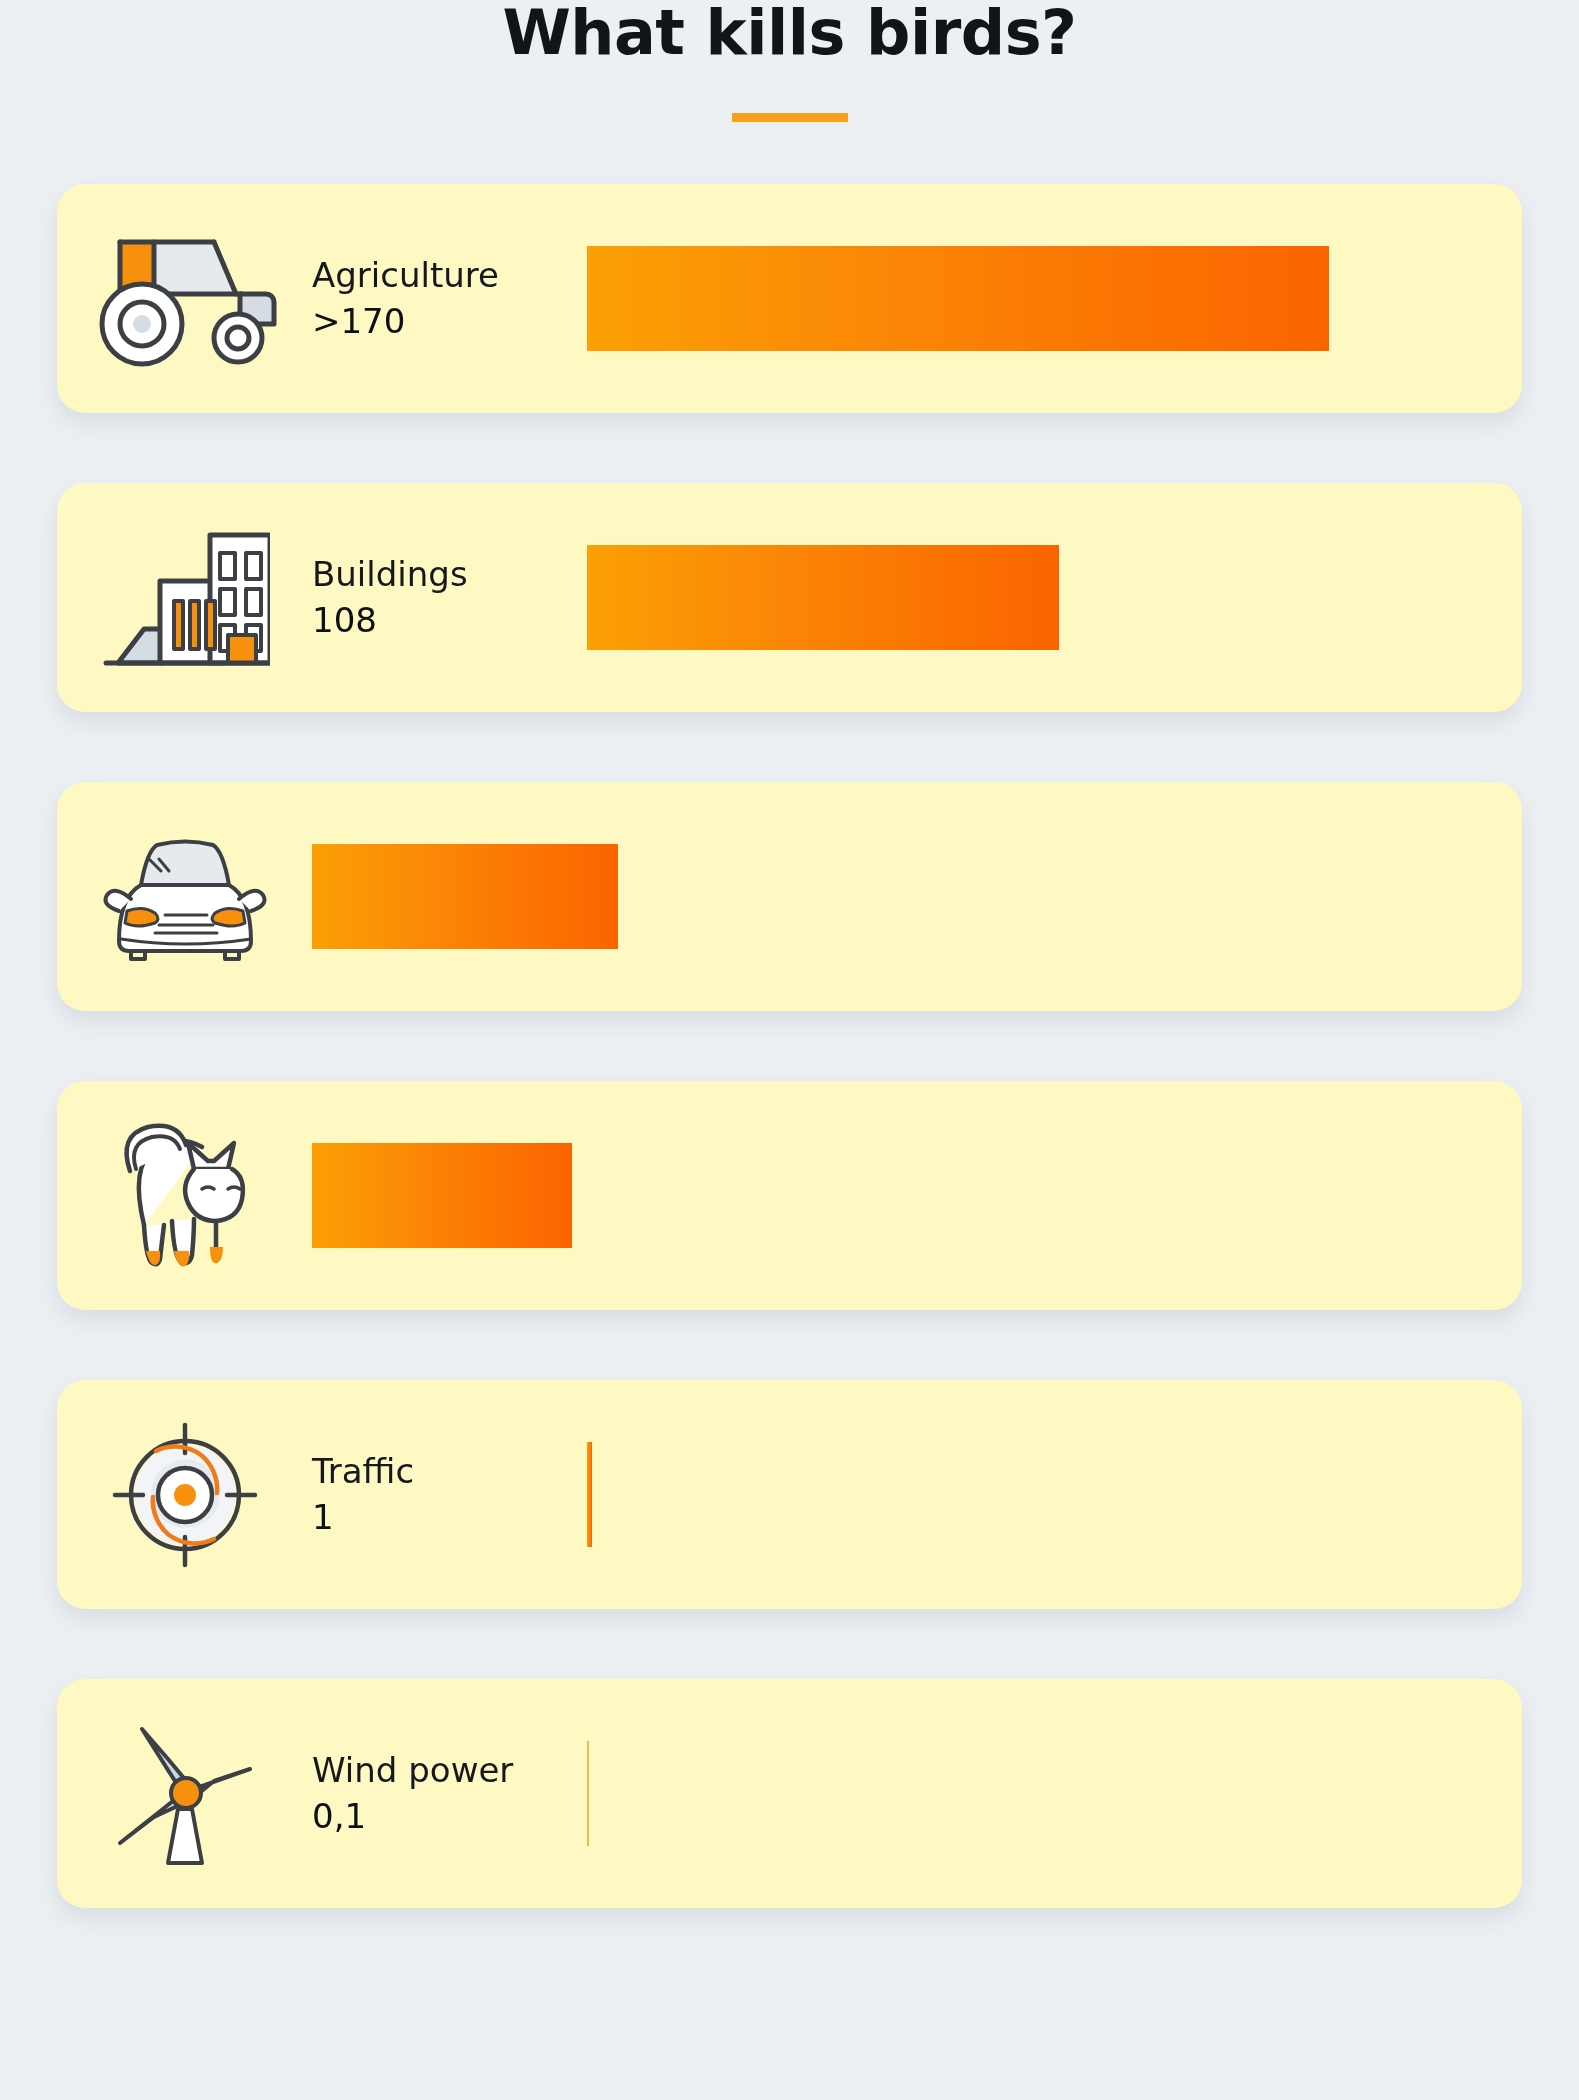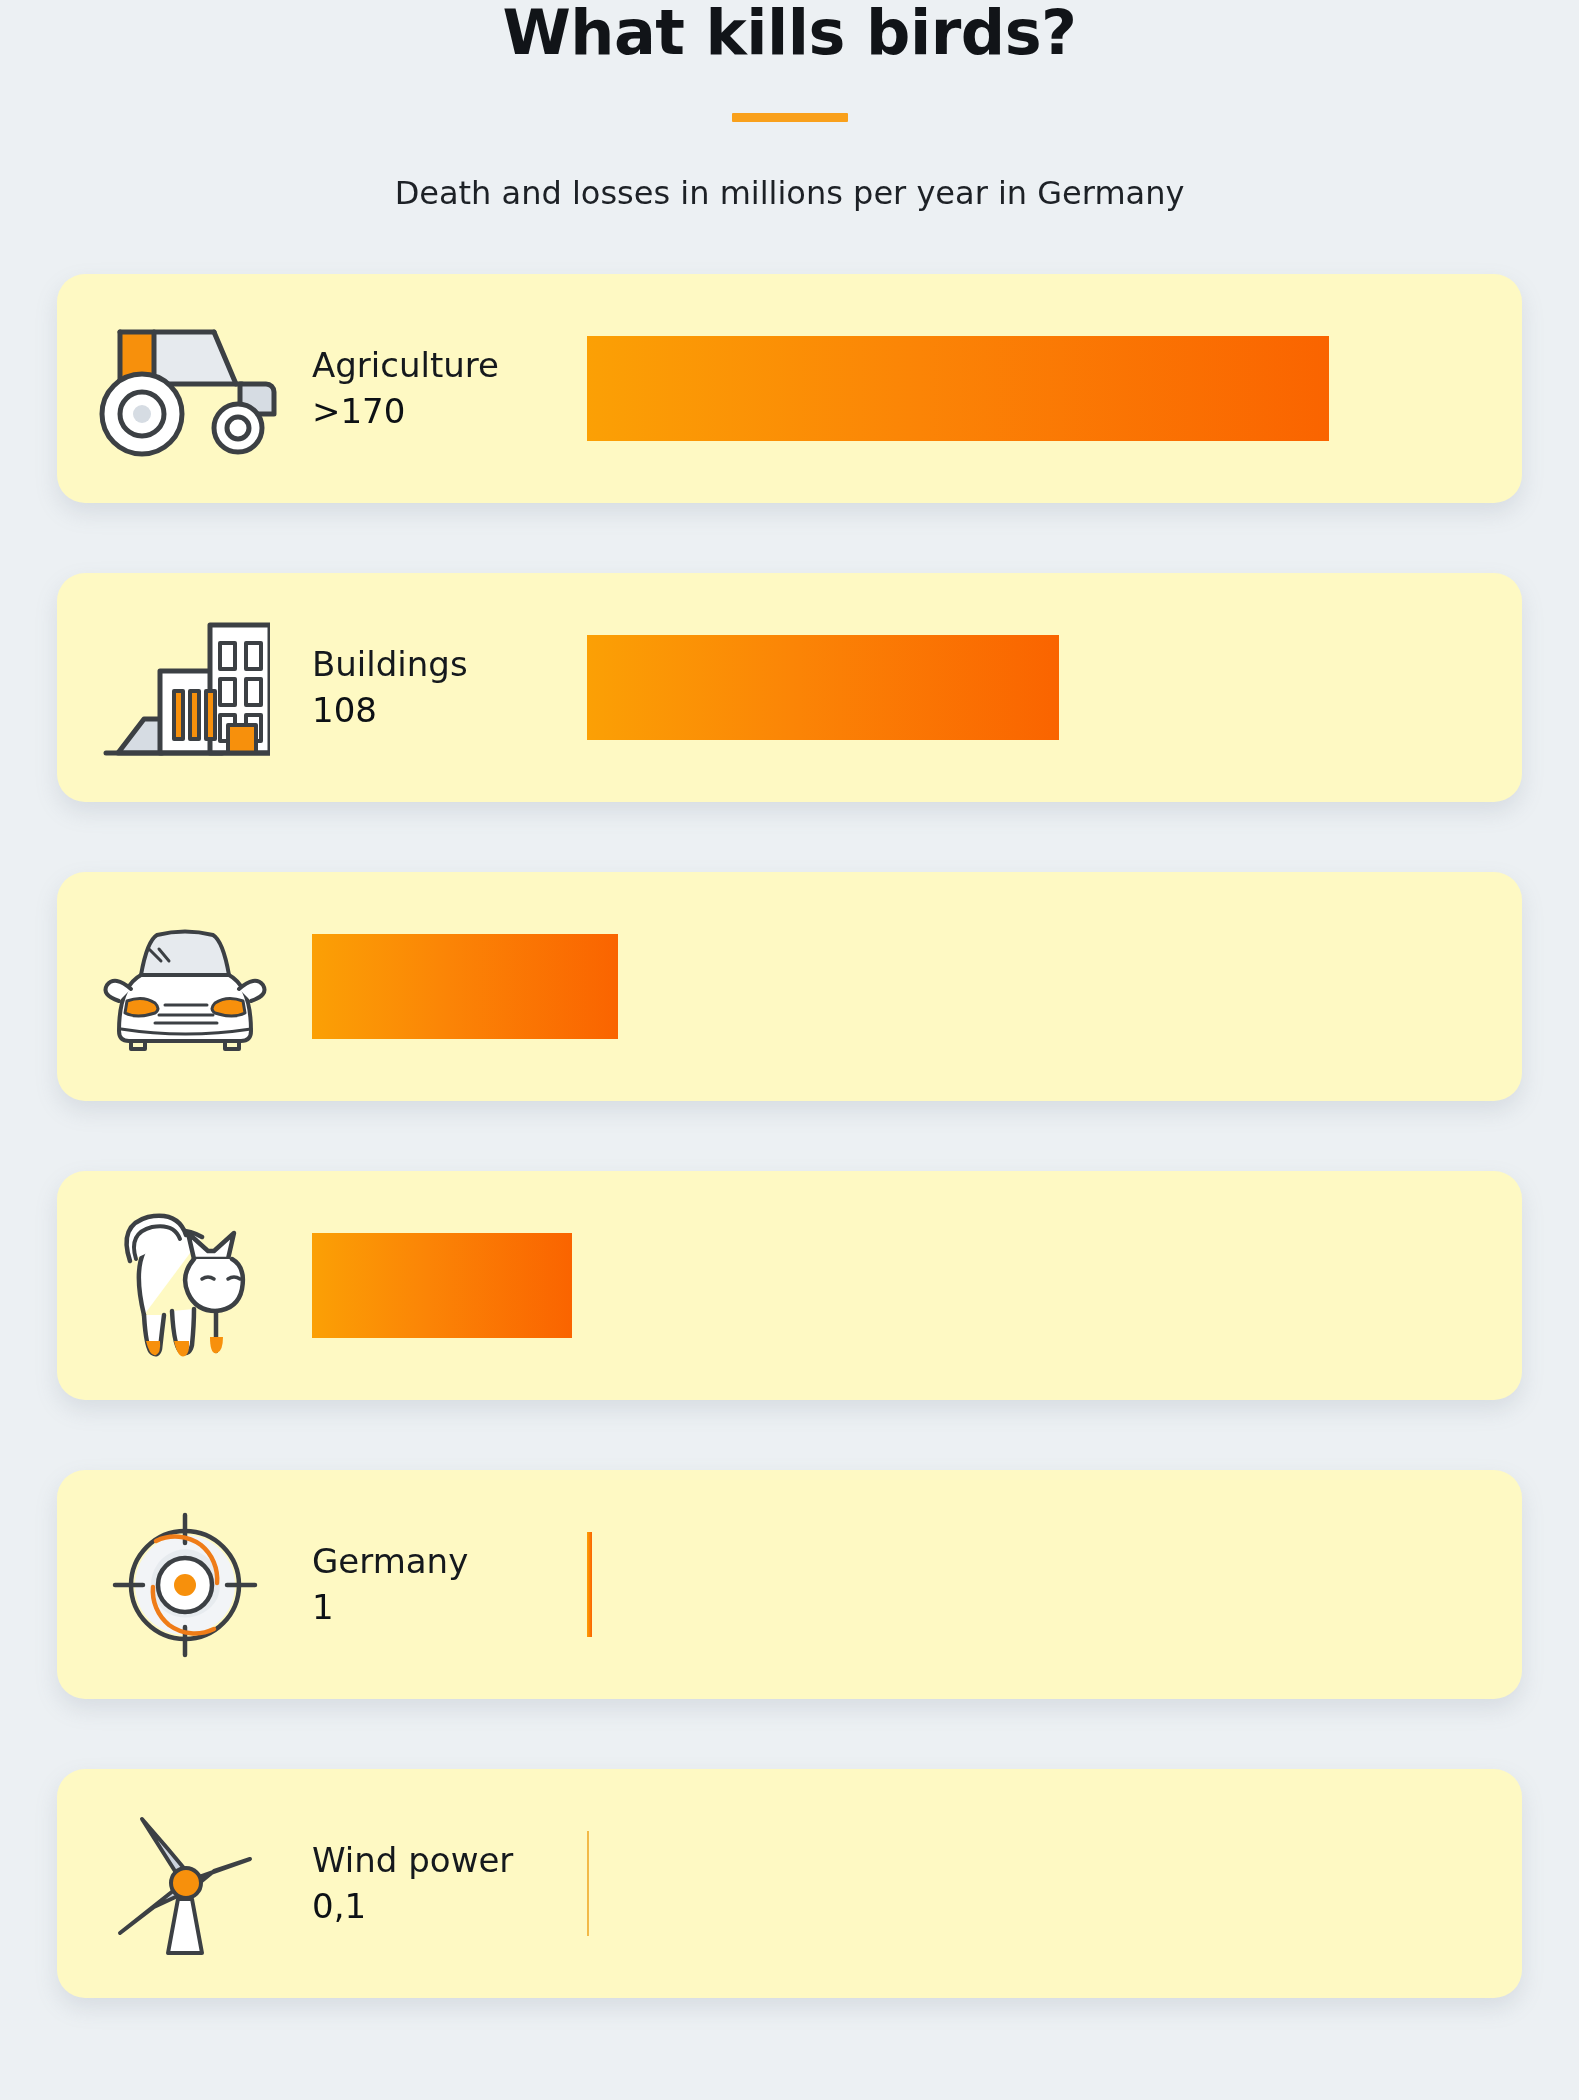--- a/index.html
+++ b/index.html
@@ -110,21 +110,20 @@
   }
 </style>
 </head>
 <body>
 
 <div class="page">
 
   <div class="header">
     <div class="title">What kills birds?</div>
     <div class="title-rule"></div>
-    <div class="subtitle">Death and losses in millions per year in Germany</div>
   </div>
 
   <div class="rows">
 
     <div class="row-card">
       <div class="icon-cell">
         <svg width="190" height="150" viewBox="0 0 190 150">
           <g fill="none" stroke="#3c4044" stroke-width="5" stroke-linecap="round" stroke-linejoin="round">
             <path d="M52 18 h72 l20 52 h-92 z" fill="#e6eaee" stroke="none"></path>
             <path d="M30 18 h34 v52 h-34 z" fill="#f7900c" stroke="none"></path>
@@ -247,21 +246,21 @@
             <circle cx="80" cy="80" r="11" fill="#f7900c" stroke="none"></circle>
             <path d="M80 10 v28 M80 122 v28 M10 80 h28 M122 80 h28"></path>
             <g stroke="#ef7c18" stroke-width="4.5">
               <path d="M51 36 a44 44 0 0 1 45 4 a44 44 0 0 1 16 38"></path>
               <path d="M109 124 a44 44 0 0 1 -45 -4 a44 44 0 0 1 -16 -38"></path>
             </g>
           </g>
         </svg>
       </div>
       <div class="label-cell">
-        <div class="label-name">Germany</div>
+        <div class="label-name">Traffic</div>
         <div class="label-value">1</div>
       </div>
       <div class="bar-cell">
         <div class="bar" style="width:5px"></div>
       </div>
     </div>
 
     <div class="row-card">
       <div class="icon-cell">
         <svg width="165" height="165" viewBox="0 0 165 165">

